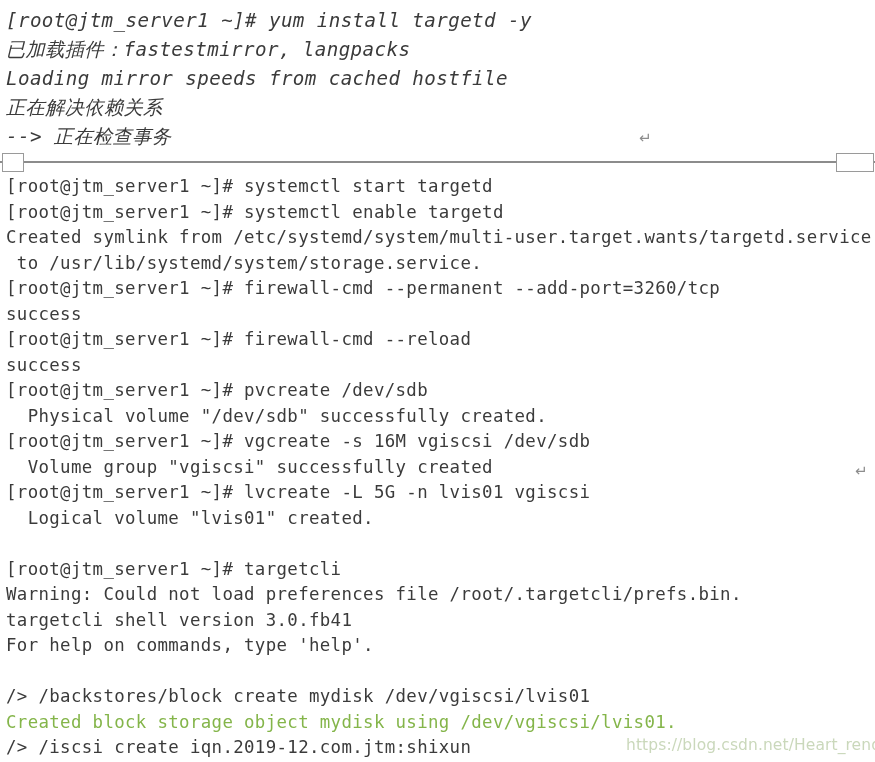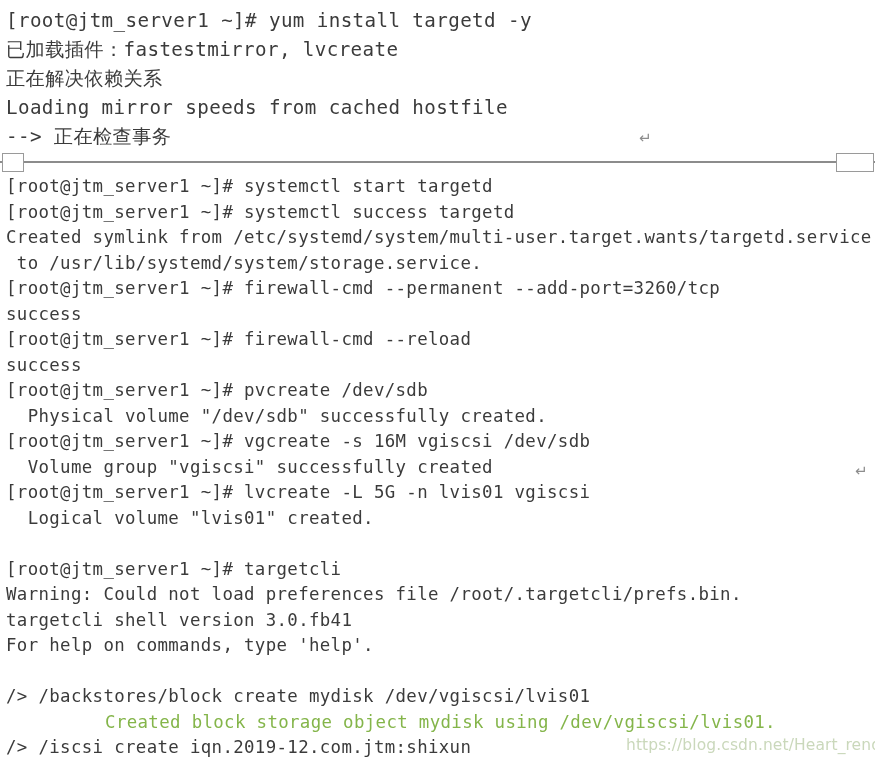--- a/index.html
+++ b/index.html
@@ -28,20 +28,21 @@
 
   
   .pane-top {
     position: absolute;
     left: 0;
     top: 0;
     width: 809px;
     height: 152px;
     padding: 6px 0 0 6px;
     box-sizing: border-box;
+    font-style: italic;
   }
 
   
   .splitter {
     position: absolute;
     left: 0;
     top: 152px;
     width: 875px;
     height: 22px;
   }
@@ -84,21 +85,21 @@
     letter-spacing: 0.35px;
     color: #3b3b3b;
     height: 25.5px;
   }
   .pane-top .line {
     font-size: 19.2px;
     line-height: 29px;
     height: 29px;
     letter-spacing: 0.4px;
   }
-  .line.green { color: #84b54a; text-align: center; }
+  .line.green { color: #84b54a; }
   .line.blank { color: transparent; }
 
   
   .ret-mark {
     position: absolute;
     color: #8d8d8d;
     font-size: 15px;
     font-family: "DejaVu Sans", sans-serif;
     line-height: 1;
     user-select: none;
@@ -120,35 +121,35 @@
     letter-spacing: 0.1px;
   }
 </style>
 </head>
 <body>
 
 <div class="terminal">
 
   <div class="pane-top" id="pane-top">
       <div class="line">[root@jtm_server1 ~]# yum install targetd -y</div>
-      <div class="line">已加载插件：fastestmirror, lvcreate</div>
+      <div class="line">已加载插件：fastestmirror, langpacks</div>
+      <div class="line">Loading mirror speeds from cached hostfile</div>
       <div class="line">正在解决依赖关系</div>
-      <div class="line">Loading mirror speeds from cached hostfile</div>
       <div class="line">--&gt; 正在检查事务</div>
     </div>
 
   <div class="splitter">
     <div class="splitter-rule"></div>
     <div class="splitter-handle left"></div>
     <div class="splitter-handle right"></div>
   </div>
 
   <div class="pane-bottom" id="pane-bottom">
       <div class="line">[root@jtm_server1 ~]# systemctl start targetd</div>
-      <div class="line">[root@jtm_server1 ~]# systemctl success targetd</div>
+      <div class="line">[root@jtm_server1 ~]# systemctl enable targetd</div>
       <div class="line">Created symlink from /etc/systemd/system/multi-user.target.wants/targetd.service</div>
       <div class="line"> to /usr/lib/systemd/system/storage.service.</div>
       <div class="line">[root@jtm_server1 ~]# firewall-cmd --permanent --add-port=3260/tcp</div>
       <div class="line">success</div>
       <div class="line">[root@jtm_server1 ~]# firewall-cmd --reload</div>
       <div class="line">success</div>
       <div class="line">[root@jtm_server1 ~]# pvcreate /dev/sdb</div>
       <div class="line">  Physical volume "/dev/sdb" successfully created.</div>
       <div class="line">[root@jtm_server1 ~]# vgcreate -s 16M vgiscsi /dev/sdb</div>
       <div class="line">  Volume group "vgiscsi" successfully created</div>

